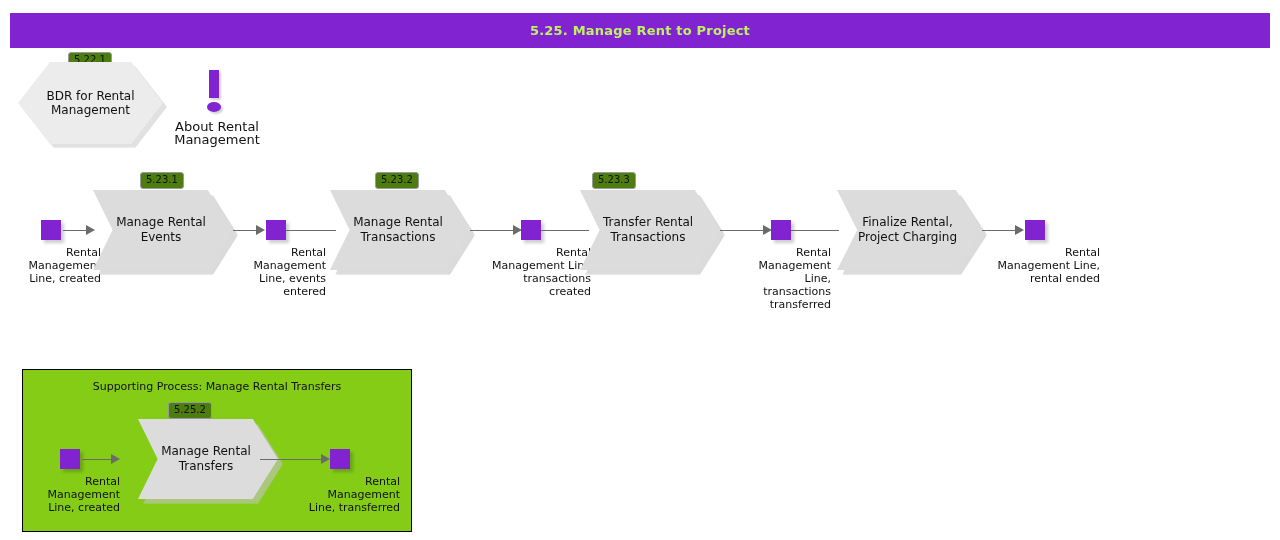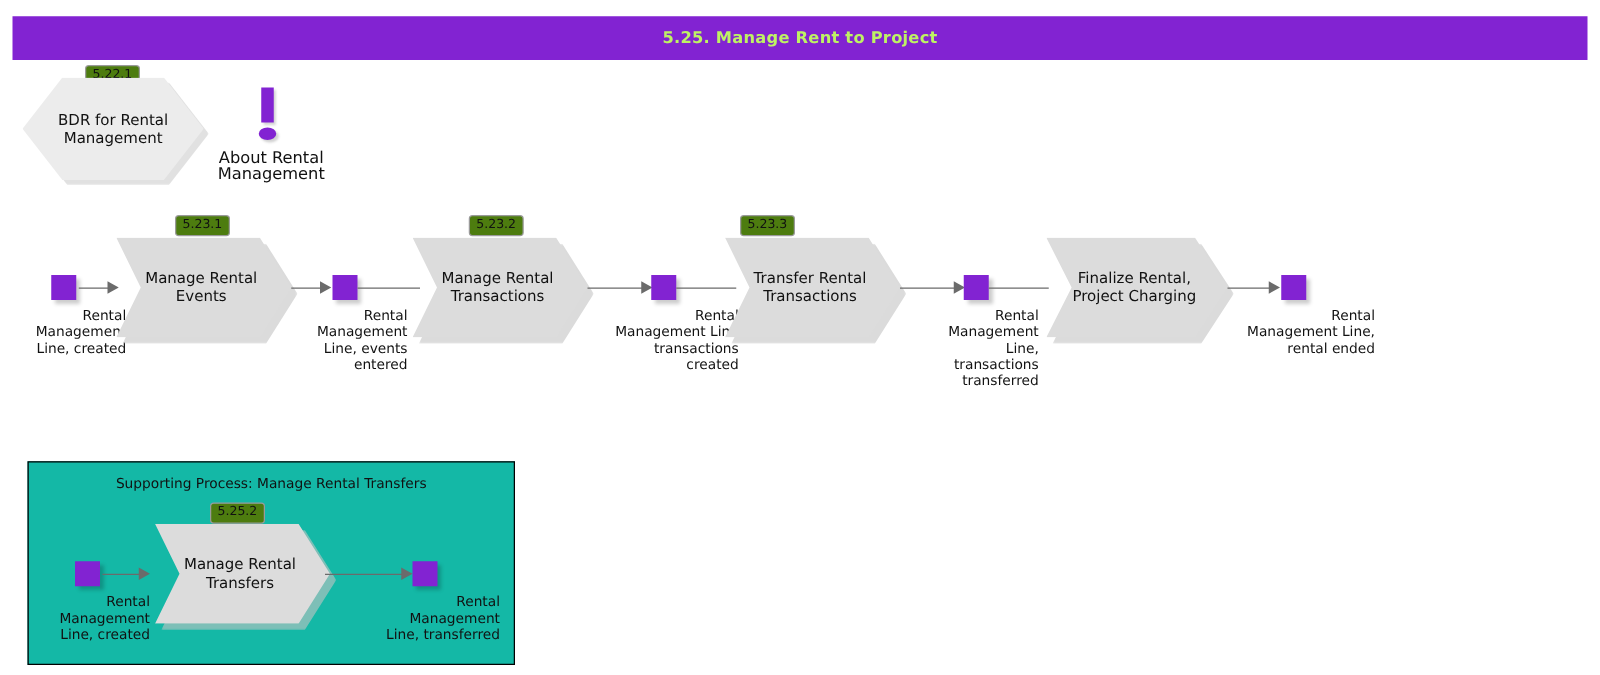--- a/index.html
+++ b/index.html
@@ -179,21 +179,21 @@
   .conn.plain .line { width: 100%; }
 
   
   .support-panel {
     position: absolute;
     left: 22px;
     top: 369px;
     width: 388px;
     height: 161px;
     border: 1px solid #000000;
-    background: #14b8a6;
+    background: #84cc16;
   }
   .support-title {
     position: absolute;
     top: 10px;
     left: 0;
     width: 100%;
     text-align: center;
     font-size: 11px;
     color: #111;
   }
@@ -343,21 +343,21 @@
 Management
 Line, created</span>
 </div>
 
 <div class="conn" style="left:82px; top:454px; width:38px;">
   <div class="line"></div>
     <div class="head"></div>
 </div>
 
 <div class="badge" style="left:168px; top:402px;">5.25.2</div>
-<div class="chev-wrap" style="left:124px; top:419px; width:140px; height:80px;">
+<div class="chev-wrap" style="left:138px; top:419px; width:140px; height:80px;">
   <div class="chev-shadow"></div>
   <div class="chev">
     <span class="chev-label">Manage Rental
 Transfers</span>
   </div>
 </div>
 
 <div class="conn" style="left:260px; top:454px; width:70px;">
   <div class="line"></div>
     <div class="head"></div>

